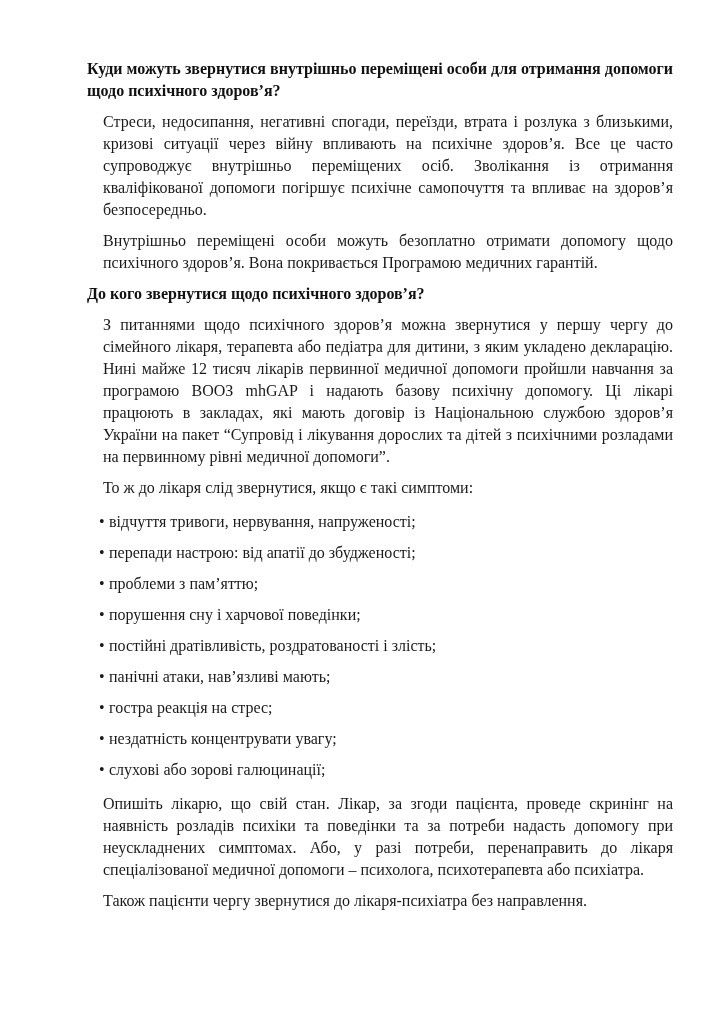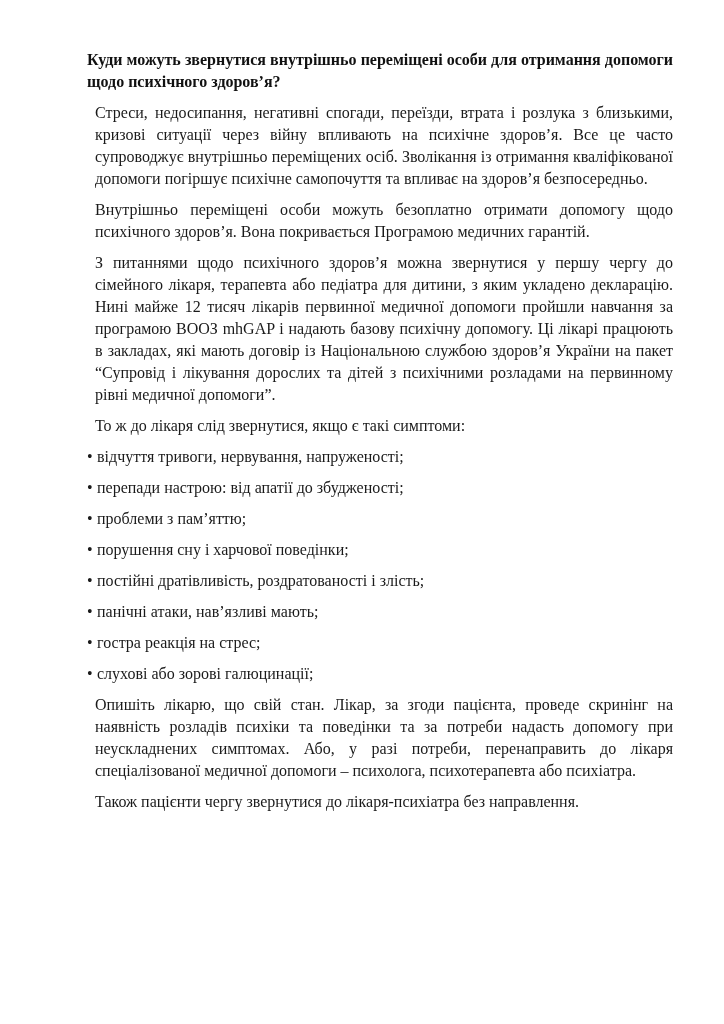--- a/index.html
+++ b/index.html
@@ -2,43 +2,45 @@
 <html><head>
 <meta charset="utf-8">
 <style>
   html, body { margin: 0; padding: 0; background: #ffffff; }
   body { width: 724px; height: 1024px; overflow: hidden; position: relative; }
   .page {
     position: absolute; left: 87px; top: 49px; width: 586px;
     font-family: "Liberation Serif", "DejaVu Serif", serif;
     font-size: 16px; line-height: 22px; color: #1a1a1a;
   }
-  .page p { margin: 0 0 9px 8px; text-align: justify; }
+  .page p { margin: 0 0 9px 16px; text-align: justify; }
   .page h2 {
-    margin: 0 0 9px 0; font-size: 16px; line-height: 22px; font-weight: bold;
+    margin: 9px 0 9px 0; font-size: 16px; line-height: 22px; font-weight: bold;
     text-align: justify; text-align-last: left; color: #111;
   }
-  .page ul { list-style: none; margin: 0; padding: 0; }
+  .page ul { list-style: none; margin: 12px; padding: 0; }
   .page li { margin: 0 0 9px 0; line-height: 22px; }
   .page li .bullet { display: inline-block; width: 10px; }
 </style>
 </head>
 <body>
 
 <div class="page">
   <h2>Куди можуть звернутися внутрішньо переміщені особи для отримання допомоги щодо психічного здоров’я?</h2>
   <p>Стреси, недосипання, негативні спогади, переїзди, втрата і розлука з близькими, кризові ситуації через війну впливають на психічне здоров’я. Все це часто супроводжує внутрішньо переміщених осіб. Зволікання із отримання кваліфікованої допомоги погіршує психічне самопочуття та впливає на здоров’я безпосередньо.</p>
   <p>Внутрішньо переміщені особи можуть безоплатно отримати допомогу щодо психічного здоров’я. Вона покривається Програмою медичних гарантій.</p>
+  <h2>До кого звернутися щодо психічного здоров’я?</h2>
   <p>З питаннями щодо психічного здоров’я можна звернутися у першу чергу до сімейного лікаря, терапевта або педіатра для дитини, з яким укладено декларацію. Нині майже 12 тисяч лікарів первинної медичної допомоги пройшли навчання за програмою ВООЗ mhGAP і надають базову психічну допомогу. Ці лікарі працюють в закладах, які мають договір із Національною службою здоров’я України на пакет “Супровід і лікування дорослих та дітей з психічними розладами на первинному рівні медичної допомоги”.</p>
   <p>То ж до лікаря слід звернутися, якщо є такі симптоми:</p>
   <ul>
     <li><span class="bullet">•</span><span>відчуття тривоги, нервування, напруженості;</span></li>
     <li><span class="bullet">•</span><span>перепади настрою: від апатії до збудженості;</span></li>
     <li><span class="bullet">•</span><span>проблеми з пам’яттю;</span></li>
     <li><span class="bullet">•</span><span>порушення сну і харчової поведінки;</span></li>
     <li><span class="bullet">•</span><span>постійні дратівливість, роздратованості і злість;</span></li>
     <li><span class="bullet">•</span><span>панічні атаки, нав’язливі мають;</span></li>
     <li><span class="bullet">•</span><span>гостра реакція на стрес;</span></li>
+    <li><span class="bullet">•</span><span>нездатність концентрувати увагу;</span></li>
     <li><span class="bullet">•</span><span>слухові або зорові галюцинації;</span></li>
   </ul>
   <p>Опишіть лікарю, що свій стан. Лікар, за згоди пацієнта, проведе скринінг на наявність розладів психіки та поведінки та за потреби надасть допомогу при неускладнених симптомах. Або, у разі потреби, перенаправить до лікаря спеціалізованої медичної допомоги – психолога, психотерапевта або психіатра.</p>
   <p>Також пацієнти чергу звернутися до лікаря-психіатра без направлення.</p>
 </div>
 
 </body></html>

